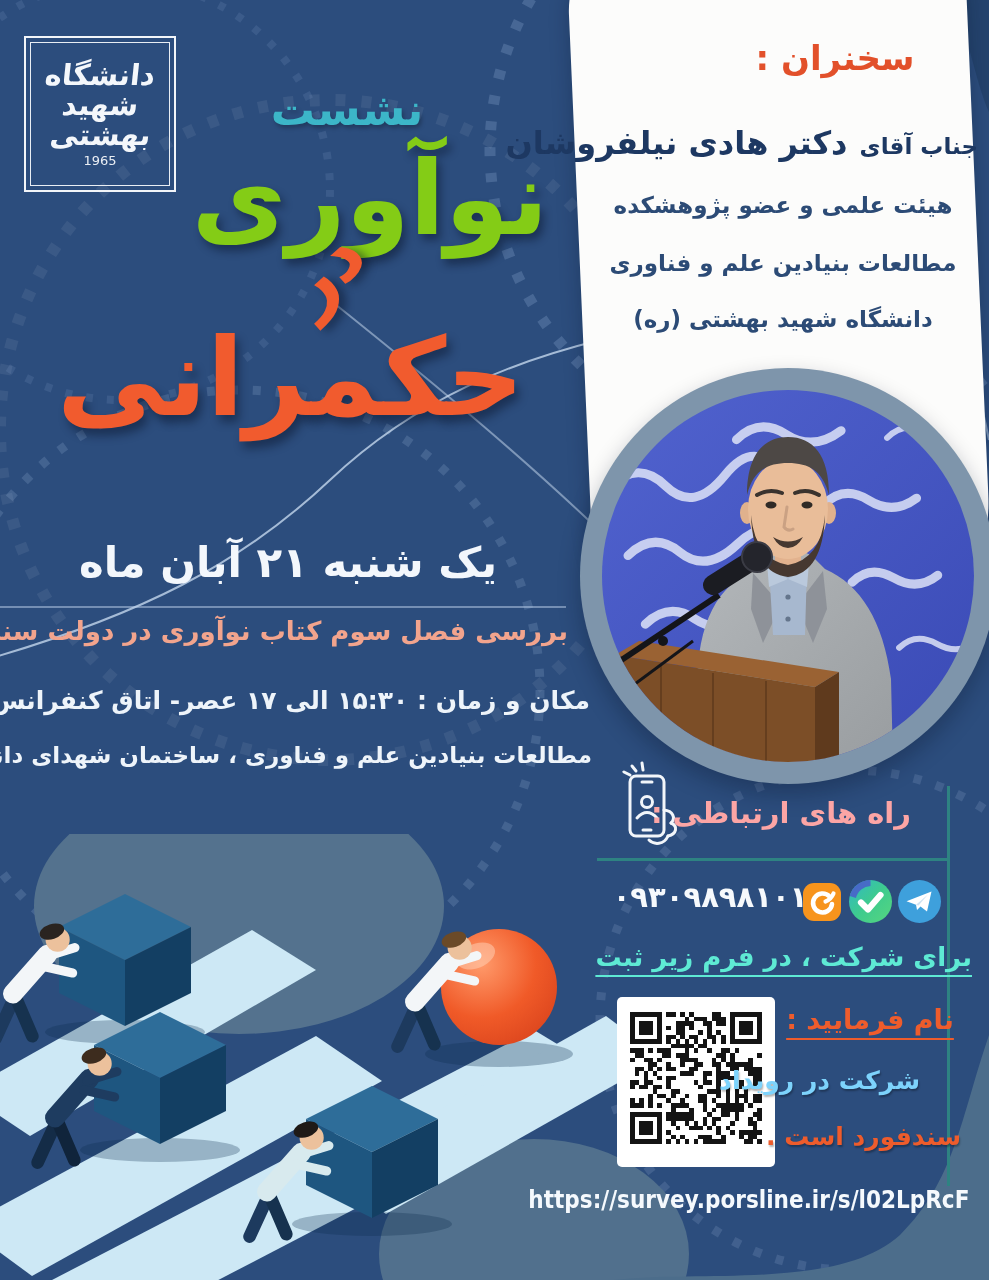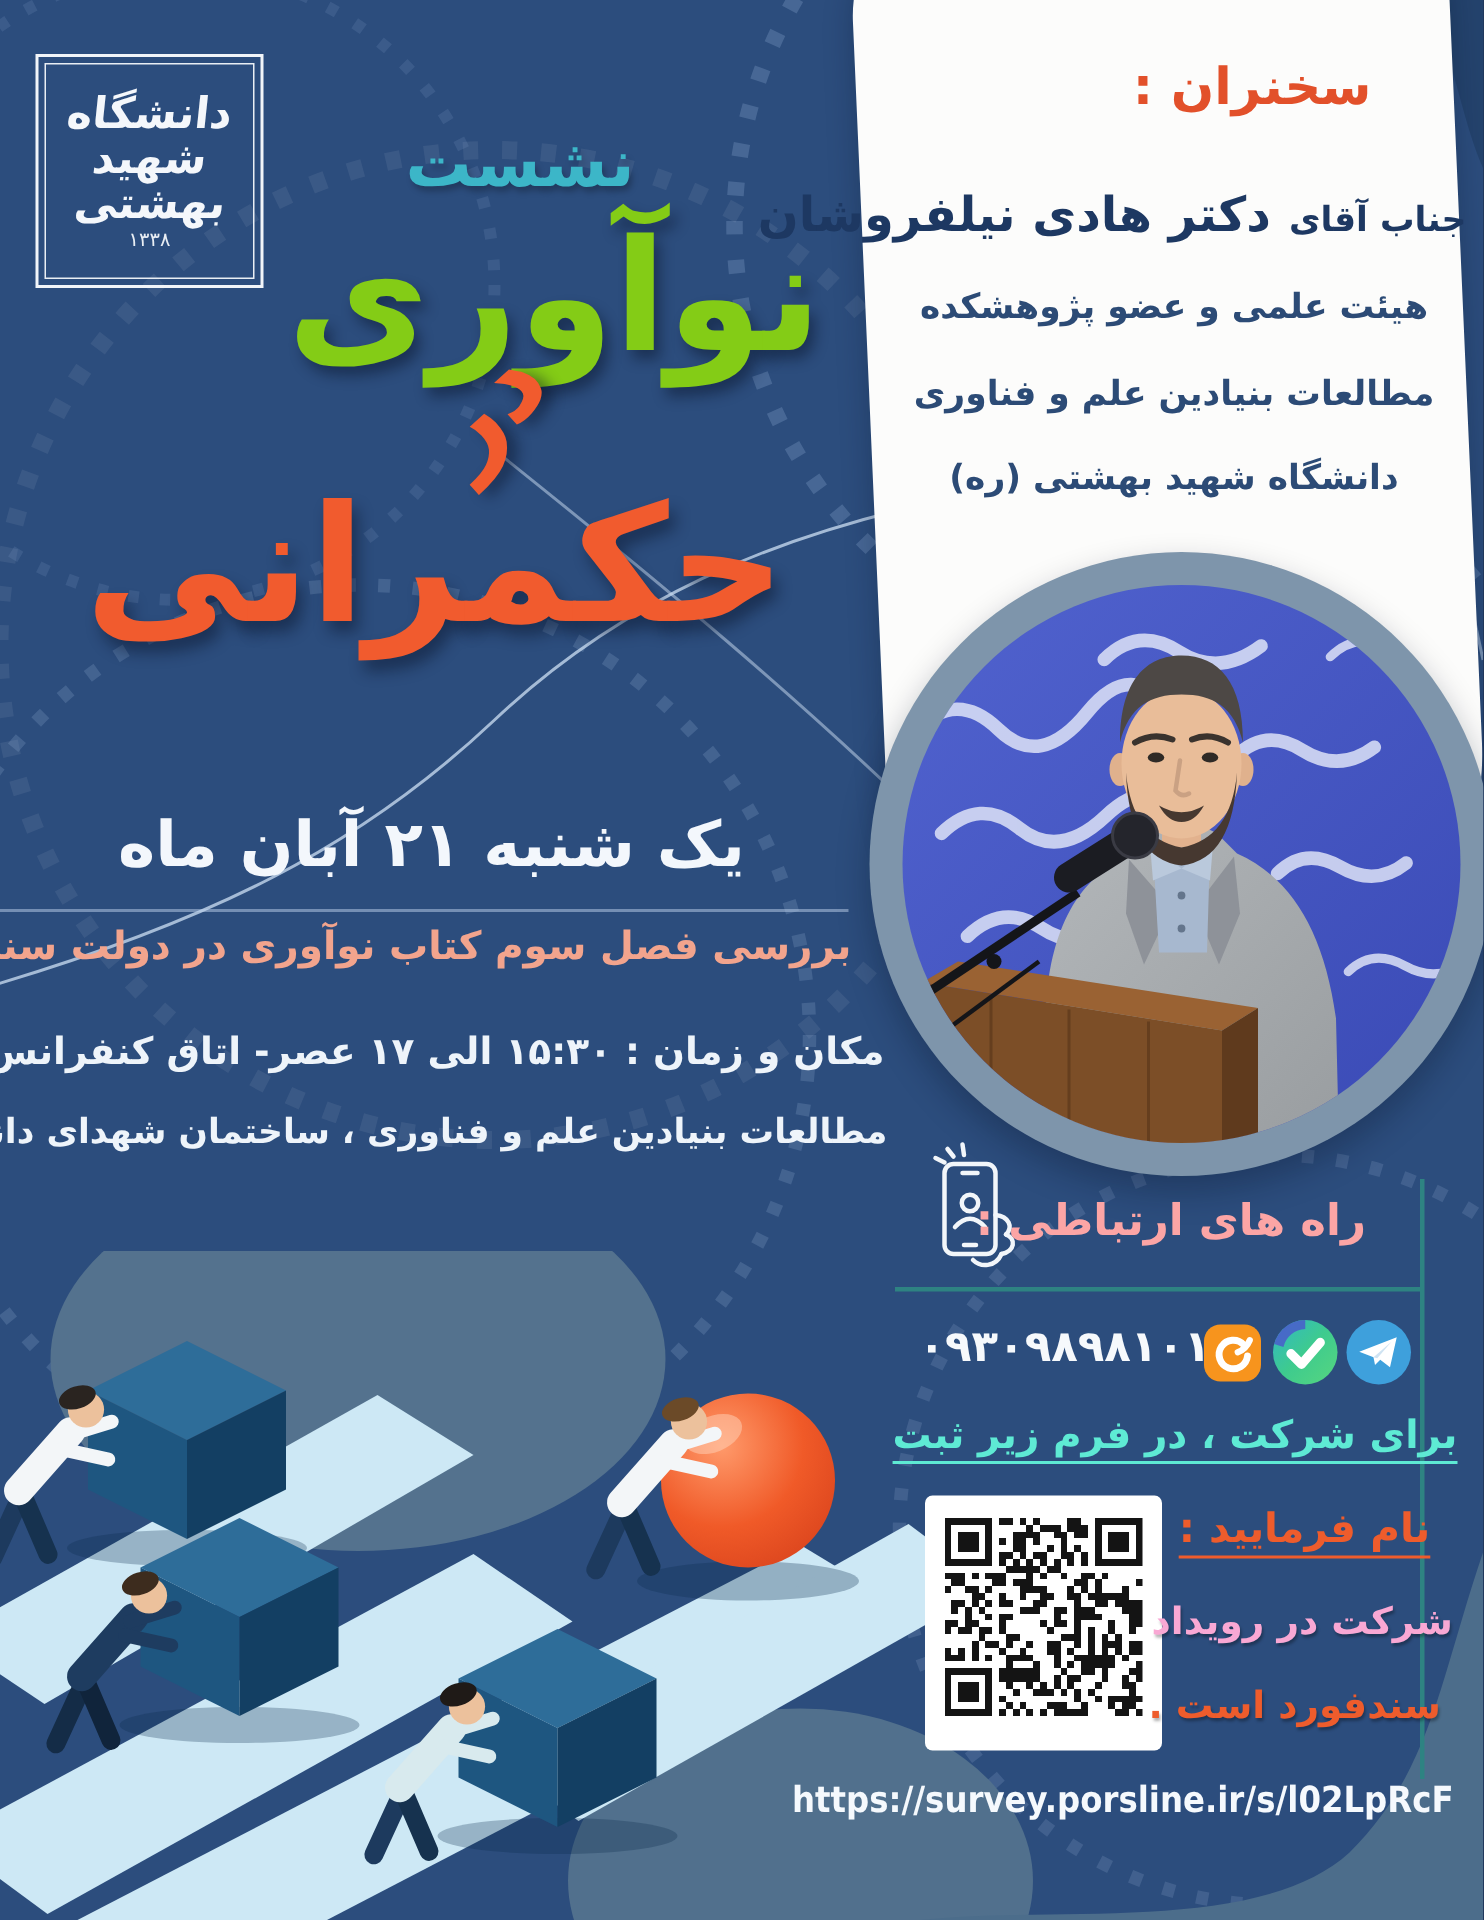--- a/index.html
+++ b/index.html
@@ -64,21 +64,21 @@
   #icon-bale{left:848px;top:879px;width:45px;height:45px;}
   #icon-telegram{left:897px;top:879px;width:45px;height:45px;}
 
   
   #reg1{left:636px;top:942px;width:336px;font-size:26px;font-weight:800;color:#5eead4;
     text-decoration:underline;text-underline-offset:9px;text-decoration-thickness:2px;}
   #reg2{left:775px;top:1004px;width:190px;font-size:27px;font-weight:800;color:#ee5c2c;
     text-decoration:underline;text-underline-offset:9px;text-decoration-thickness:2px;}
   #qr-card{left:617px;top:997px;width:158px;height:170px;background:#fff;border-radius:5px;}
   #qr{position:absolute;left:13px;top:15px;width:132px;height:132px;}
-  #note1{left:787px;top:1066px;width:182px;font-size:25px;font-weight:800;color:#f9a8d4;
+  #note1{left:738px;top:1066px;width:182px;font-size:25px;font-weight:800;color:#7dd3fc;
     text-shadow:1px 2px 2px rgba(0,0,0,.3);}
   #note2{left:789px;top:1122px;width:172px;font-size:25px;font-weight:800;color:#ee5c2c;
     text-shadow:1px 2px 2px rgba(0,0,0,.3);}
   #url{left:505px;top:1186px;width:466px;font-size:24px;font-weight:700;color:#f5f9fd;
     transform:scaleX(.9);transform-origin:center;letter-spacing:0;}
 
   #scene{left:-6px;top:834px;width:700px;height:446px;}
 </style>
 </head>
 <body>
@@ -94,21 +94,21 @@
     <path d="M -15 660 C 140 615, 240 565, 330 480 S 520 360, 600 340" fill="none" stroke="rgba(205,224,244,.75)" stroke-width="2"></path>
     <path d="M 330 300 C 430 380, 540 470, 640 570" fill="none" stroke="rgba(205,224,244,.5)" stroke-width="2"></path>
     <path d="M 925 230 C 955 300, 975 370, 989 440" fill="none" stroke="rgba(205,224,244,.5)" stroke-width="2"></path>
   </svg>
 
   <div id="logo" class="abs">
     <div class="inner">
       <p class="cal">دانشگاه</p>
       <p class="cal">شهید</p>
       <p class="cal">بهشتی</p>
-      <p class="yr">۱۳۳۸</p>
+      <p class="yr">1965</p>
     </div>
   </div>
 
   <p class="txt" id="kicker">نشست</p>
   <p class="txt" id="title1">نوآوری</p>
   <p class="txt" id="title2">در</p>
   <p class="txt" id="title3">حکمرانی</p>
 
   <p class="txt" id="date">یک شنبه ۲۱ آبان ماه</p>
   <div class="abs" id="rule1"></div>

